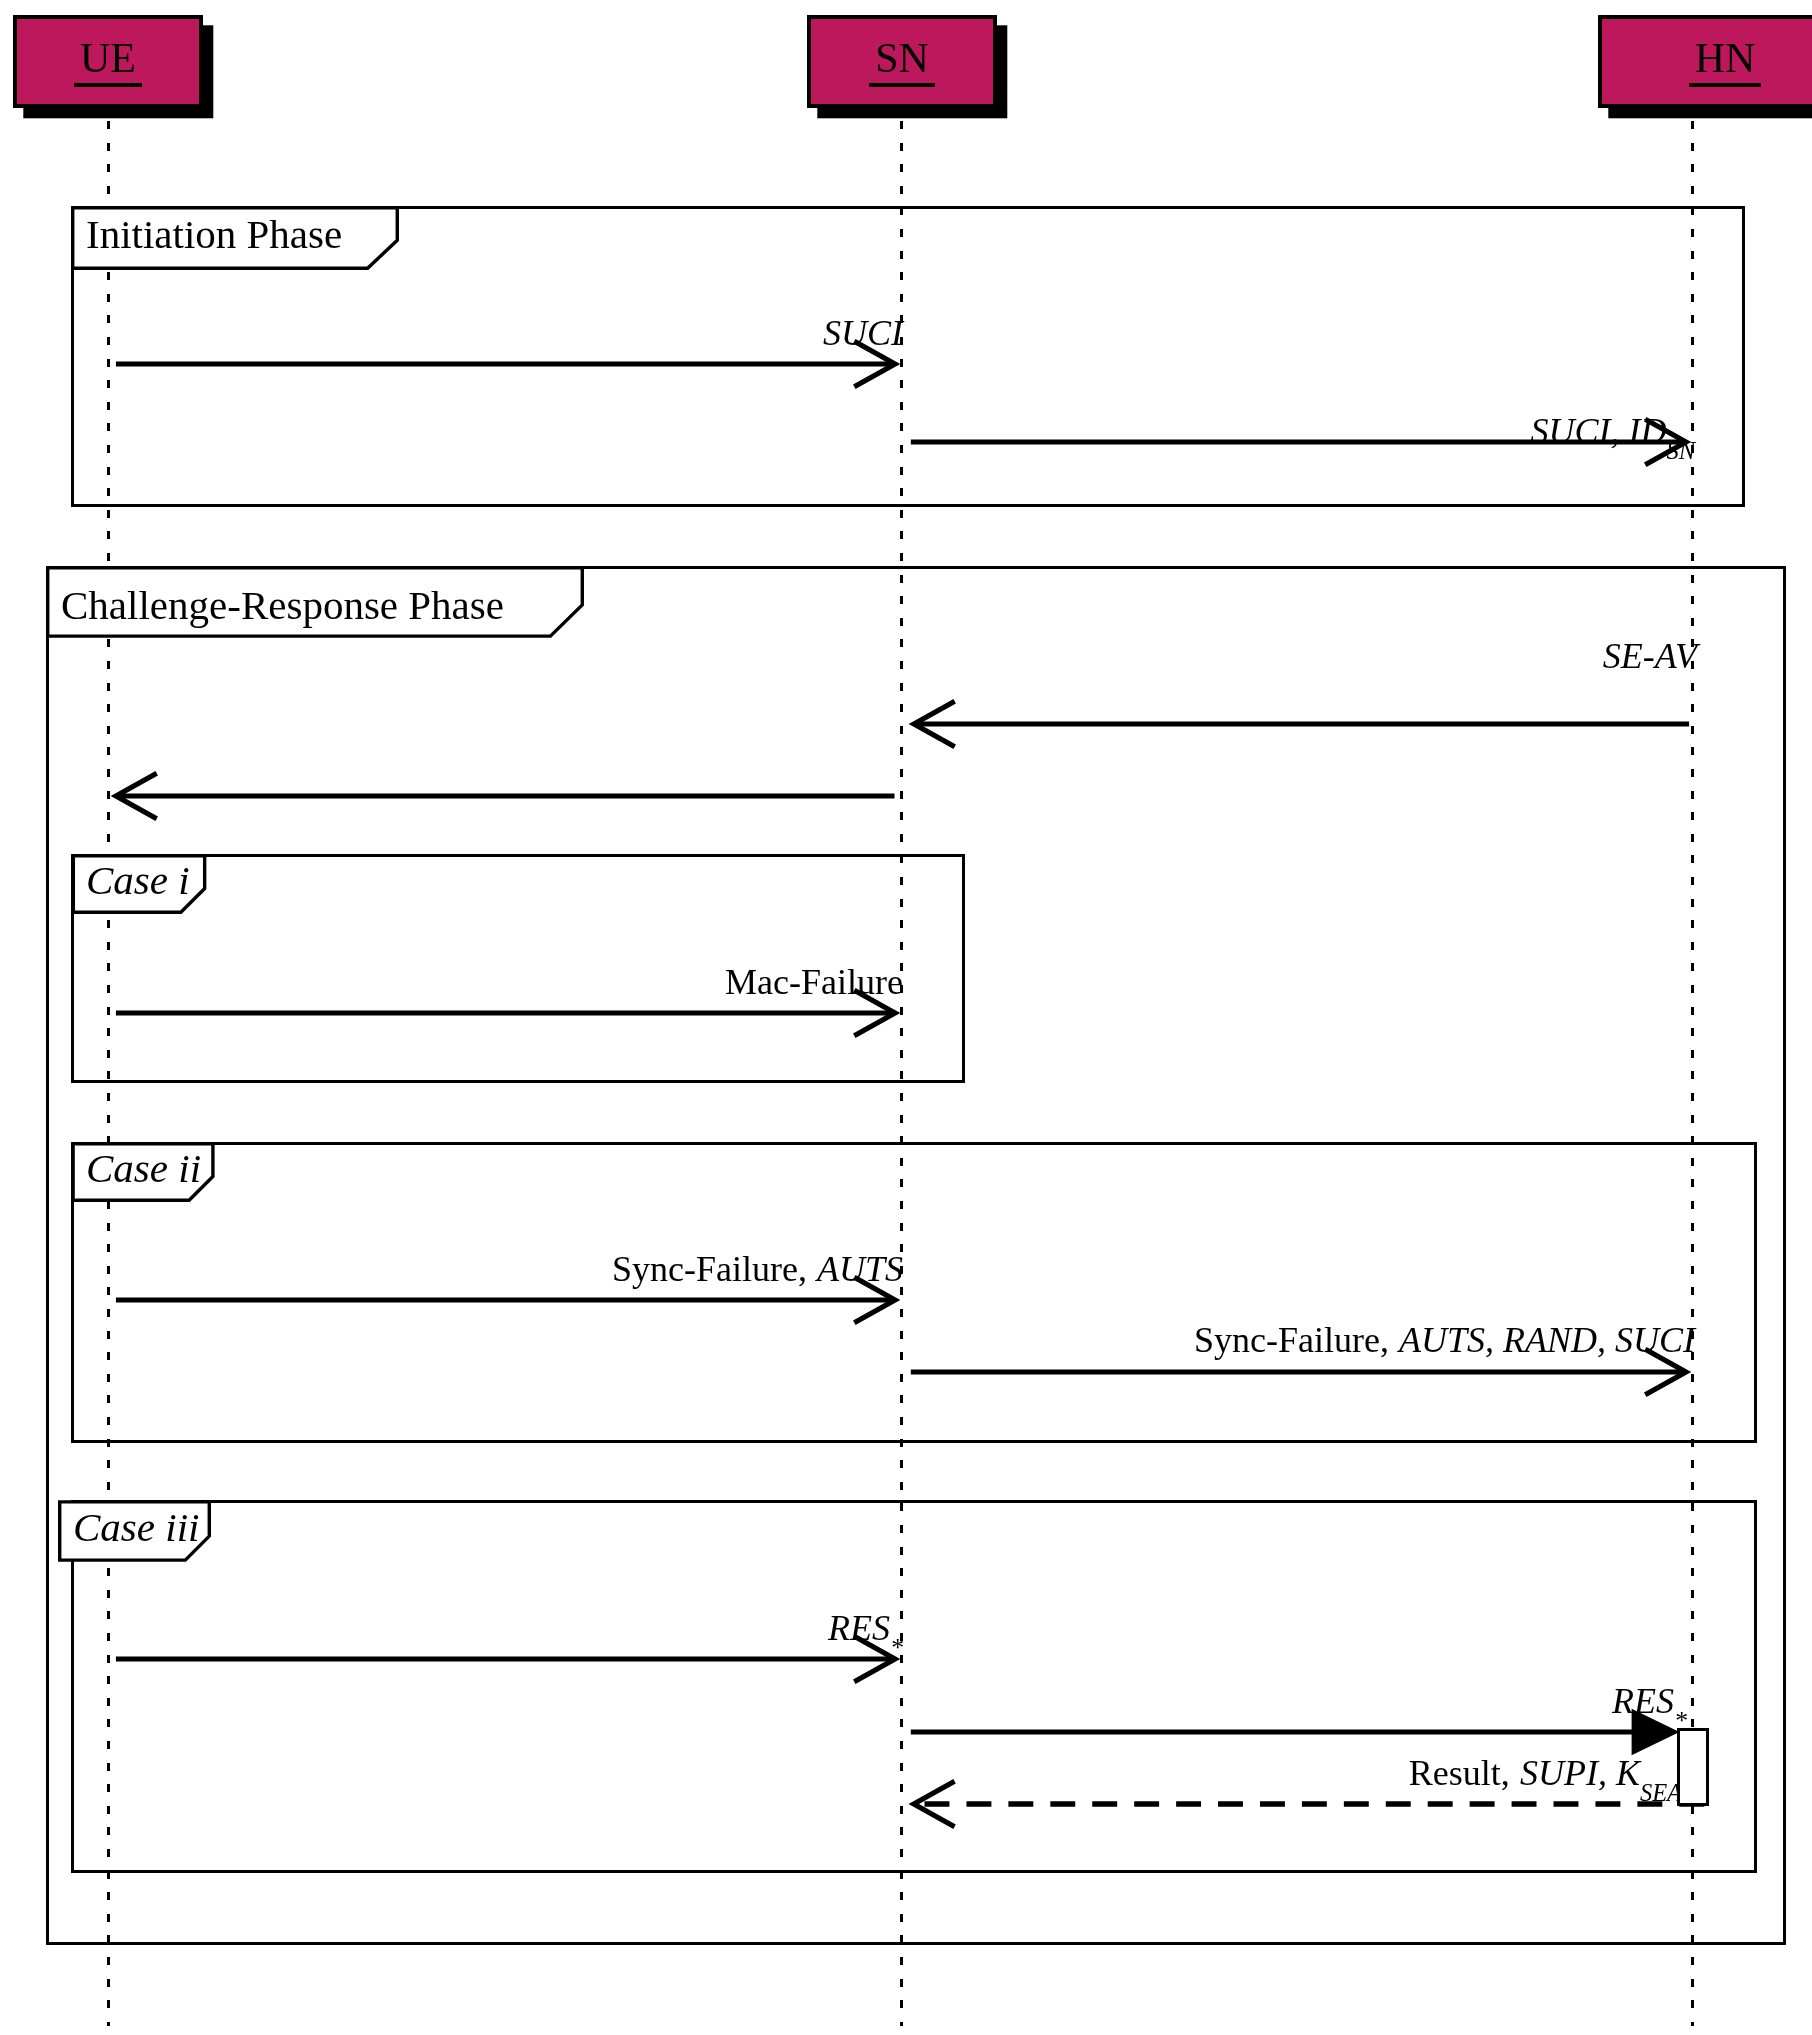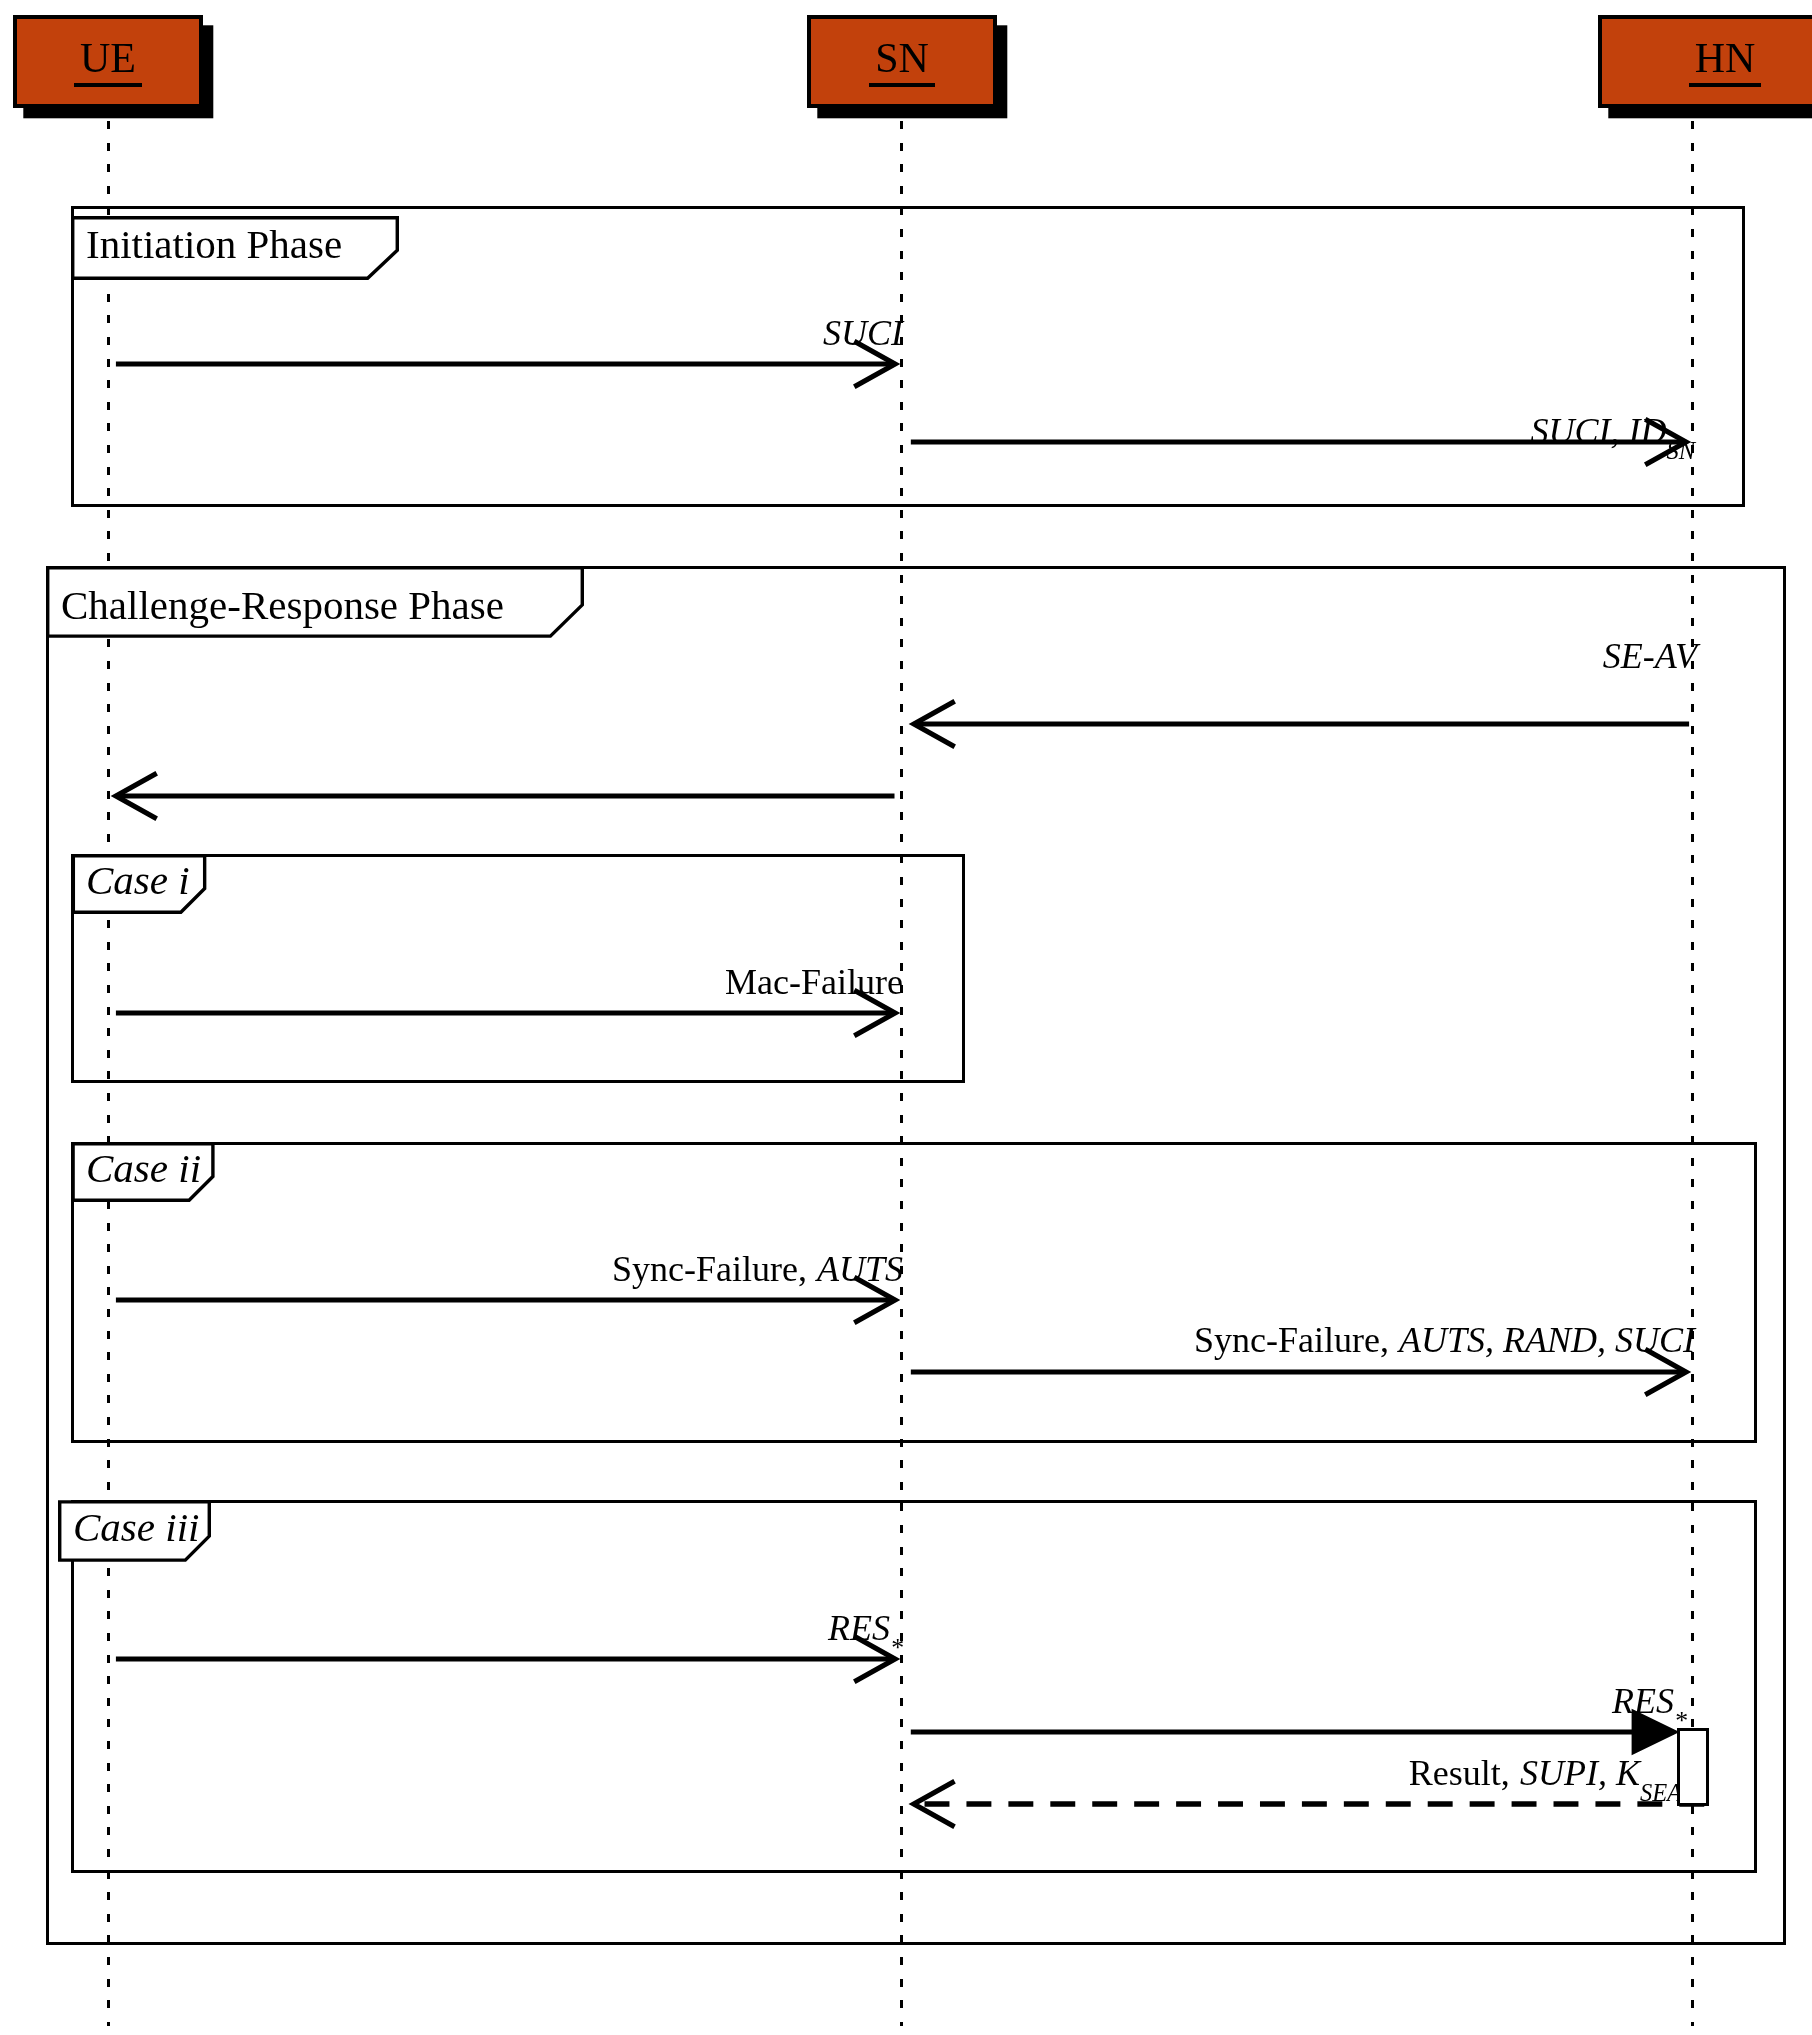--- a/index.html
+++ b/index.html
@@ -10,21 +10,21 @@
     color: #000000;
     position: relative;
     overflow: hidden;
   }
   #diagram { position: absolute; inset: 0; }
 
   
   .actor {
     position: absolute;
     width: 182px; height: 85px;
-    background: #c2410c;
+    background: #be185d;
     border: 4.6px solid #000000;
     box-shadow: 10.3px 10.3px 0 0 #000000;
     display: flex; align-items: center; justify-content: center;
   }
   .actor .aname {
     font-size: 42px;
     border-bottom: 4.6px solid #000000;
     padding: 0 5.7px 4.6px 5.7px;
     line-height: 1;
   }
@@ -93,21 +93,21 @@
     <span class="aname">UE</span>
   </div>
   <div class="actor" style="left:807px; top:15.4px;">
     <span class="aname">SN</span>
   </div>
   <div class="actor" style="left:1598px; top:15.4px;padding-left:32px;">
     <span class="aname">HN</span>
   </div>
 
   <div class="frame" style="left:71px; top:206px; width:1668px; height:295px;"></div>
-  <div class="frame-label" style="left:71px; top:206px; width:328px; height:64px;margin-top:10px;">
+  <div class="frame-label" style="left:71px; top:206px; width:328px; height:64px;">
     <svg width="328" height="64" viewBox="0 0 575 112">
       <path d="M3 3 H 572 V 60 L 520 109 H 3 Z" fill="#ffffff" stroke="#000000" stroke-width="6"></path>
     </svg>
     <span class="ltext">Initiation Phase</span>
   </div>
 
   <div class="msg-label" style="left:108px; top:289px; width:795px;">
     <span class="it">SUCI</span>
   </div>
   <svg class="msg-svg" style="left:108px; top:330px;" width="795" height="68" viewBox="0 0 1395 120">

